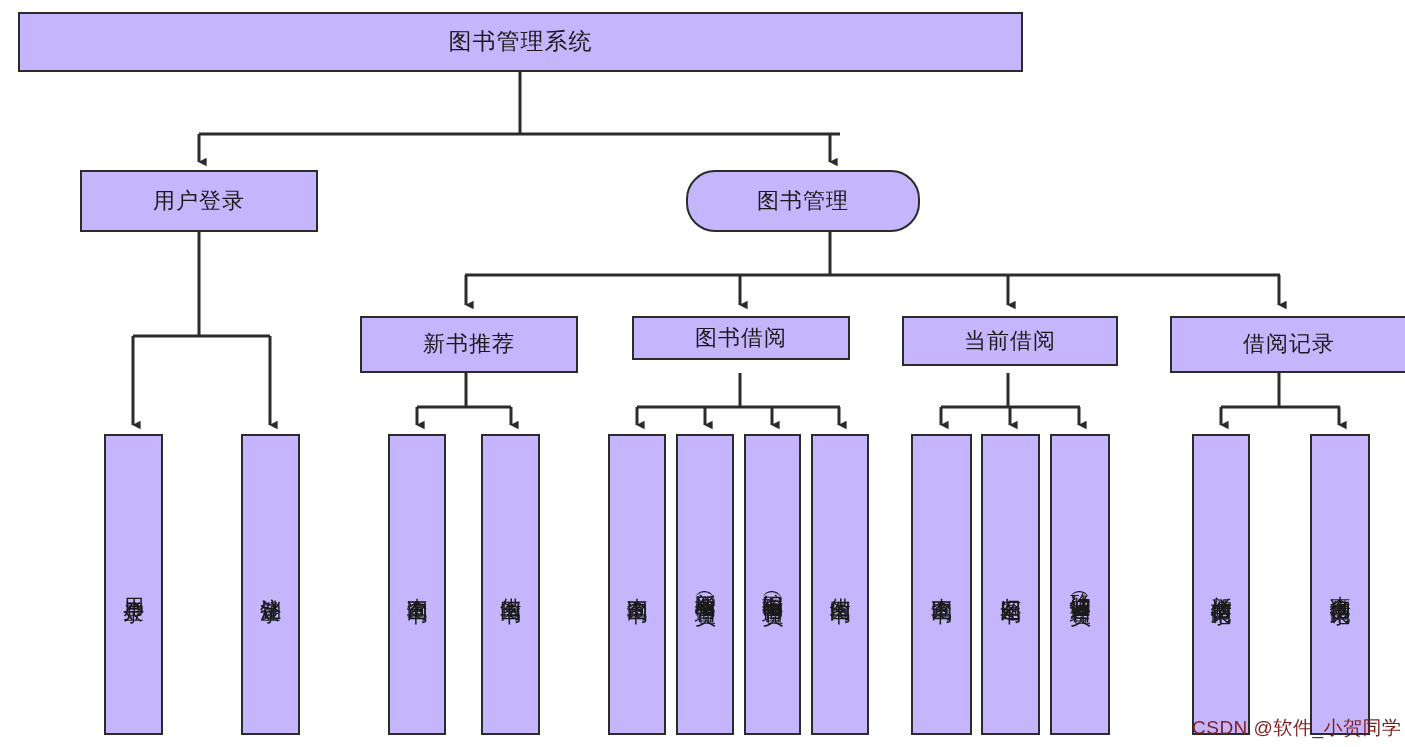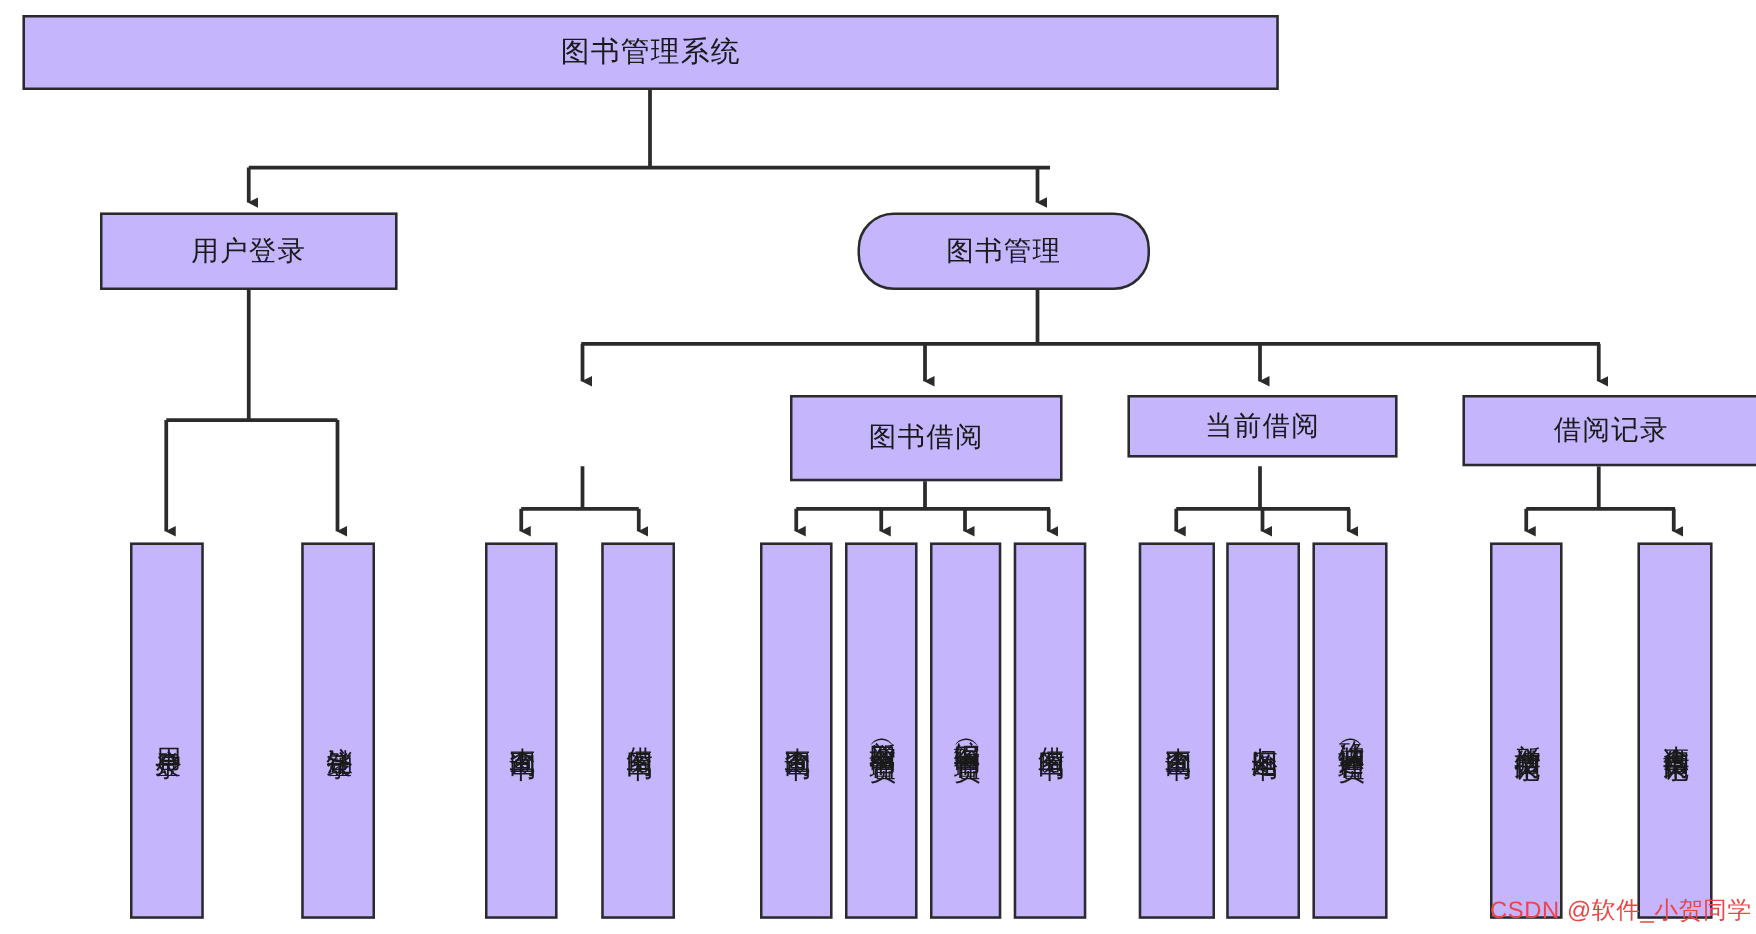--- a/index.html
+++ b/index.html
@@ -57,21 +57,21 @@
     text-orientation: upright;
     display: block;
     text-align: center;
   }
   .node.root {
     font-size: 23px;
   }
   .watermark {
     position: absolute;
     font-size: 19px;
-    color: #ef4444;
+    color: #7f1d1d;
     letter-spacing: 0.5px;
     white-space: nowrap;
     user-select: none;
   }
 </style>
 </head>
 <body>
 
 <div id="diagram-root">
 
@@ -129,21 +129,24 @@
     <span>图书管理系统</span>
   </div>
 
   <div class="node horiz" style="left:80px; top:170px; width:238px; height:62px;">
     <span>用户登录</span>
   </div>
   <div class="node horiz" style="left:686px; top:170px; width:234px; height:62px;border-radius:29px;">
     <span>图书管理</span>
   </div>
 
-  <div class="node horiz" style="left:632px; top:316px; width:218px; height:69px;">
+  <div class="node horiz" style="left:360px; top:316px; width:218px; height:57px;">
+    <span>新书推荐</span>
+  </div>
+  <div class="node horiz" style="left:632px; top:316px; width:218px; height:44px;">
     <span>图书借阅</span>
   </div>
   <div class="node horiz" style="left:902px; top:316px; width:216px; height:50px;">
     <span>当前借阅</span>
   </div>
   <div class="node horiz" style="left:1170px; top:316px; width:238px; height:57px;">
     <span>借阅记录</span>
   </div>
 
   <div class="node vert" style="left:104px; top:434px; width:59px; height:301px;">

